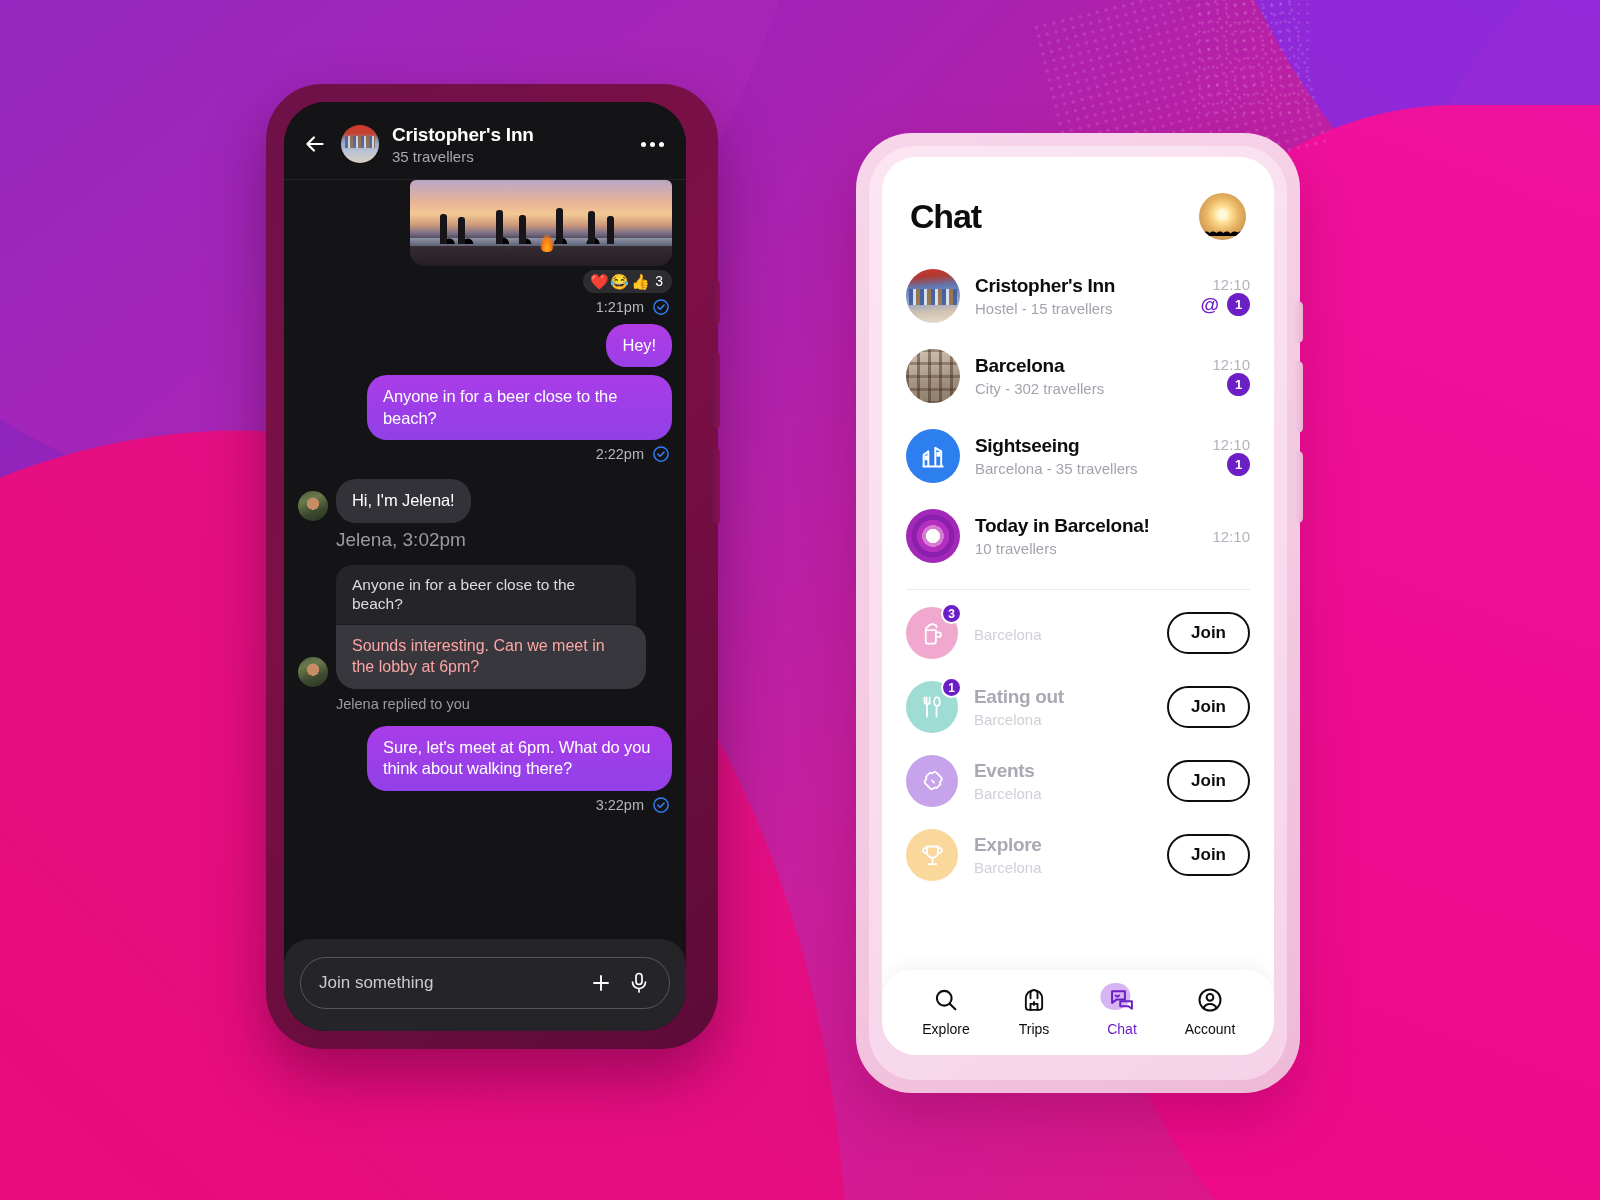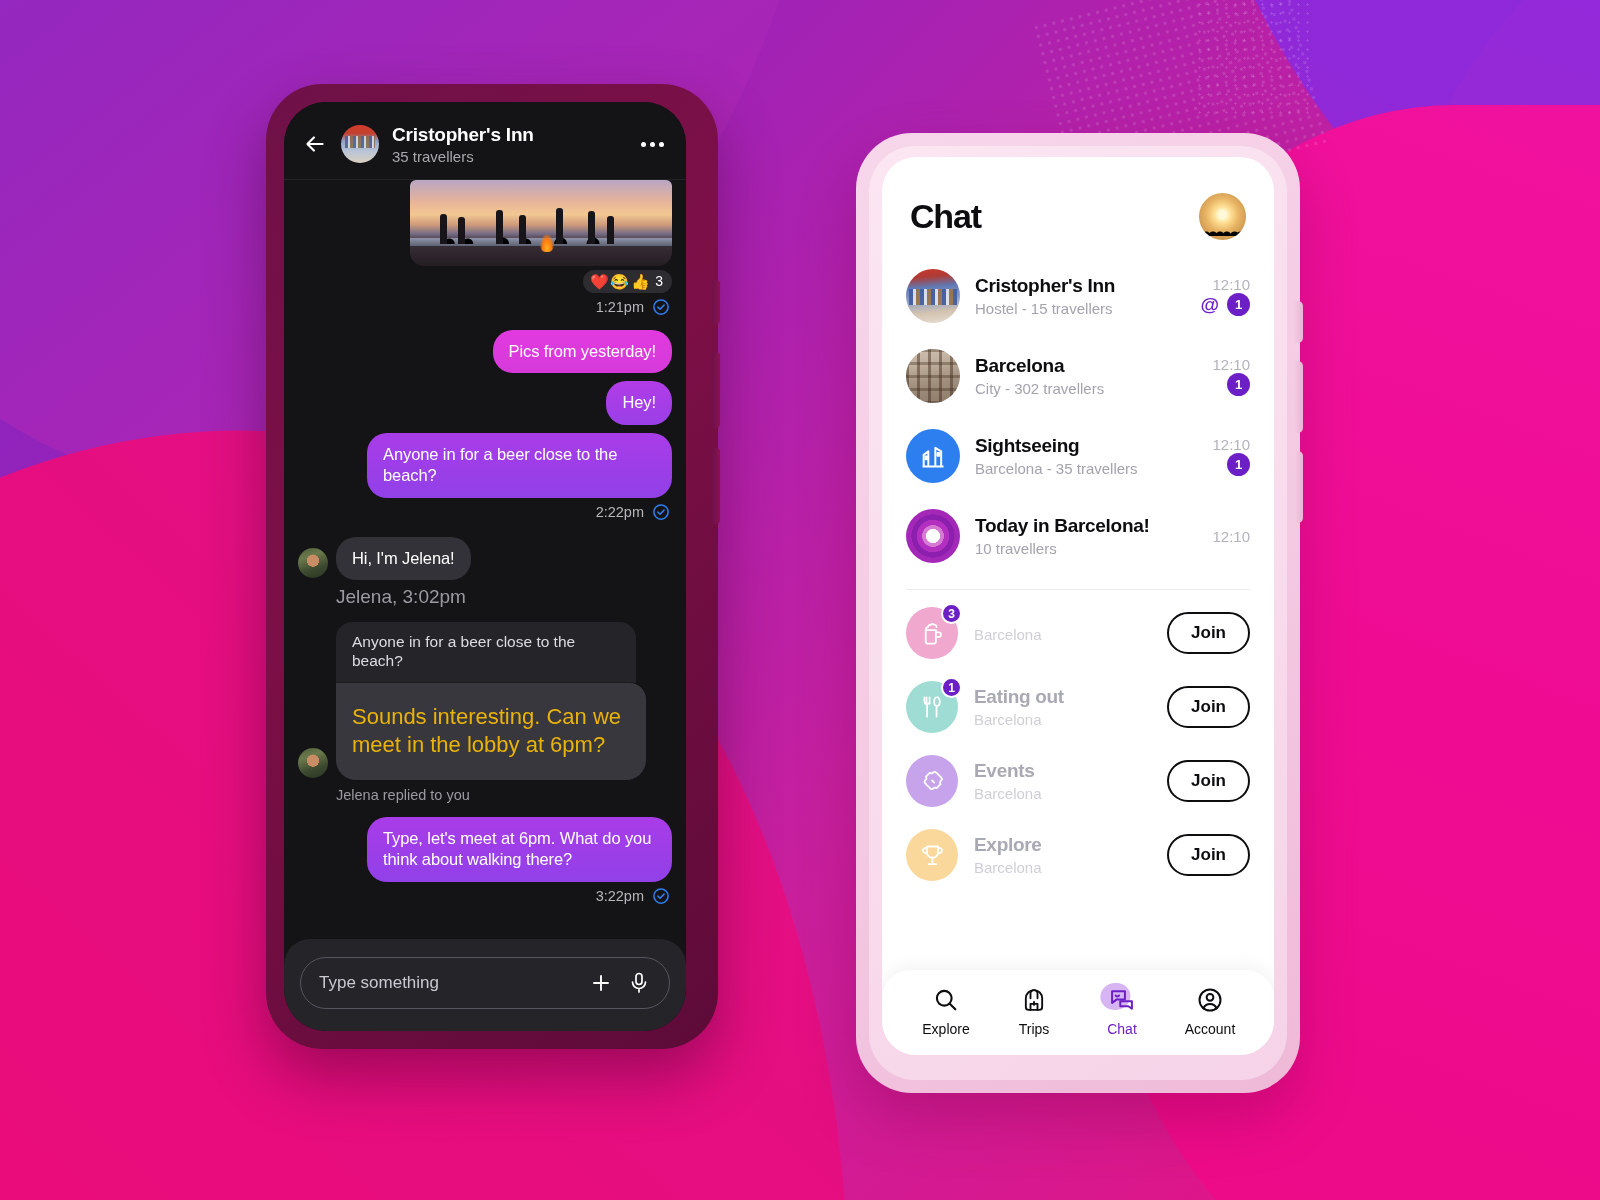--- a/index.html
+++ b/index.html
@@ -149,21 +149,21 @@
   }
   .name-time { color:#9a9aa0; font-size: 19px; margin: 6px 0 14px 38px; }
   .replied   { color:#9a9aa0; font-size: 14.5px; margin: 7px 0 14px 38px; }
 
   .quote-stack { display:flex; flex-direction:column; align-items:flex-start; }
   .q-top {
     background:#242429; color:#dcdce2; font-size: 15.5px; padding: 10px 16px 12px;
     border-radius: 16px 16px 0 0; max-width: 300px; line-height:1.25;
   }
   .q-bot {
-    background:#37373d; color:#eab308; font-size: 22px; padding: 20px 16px;
+    background:#37373d; color:#fca5a5; font-size: 16px; padding: 11px 16px;
     border-radius: 0 16px 20px 20px; max-width: 310px; line-height: 1.3;
     margin-left: 0; position: relative; z-index:2;
     box-shadow: 0 -1px 0 rgba(0,0,0,.2);
   }
 
   
   .input-bar {
     flex:none; margin: 10px 0 0 0; background:#242429;
     border-radius: 26px 26px 34px 34px; padding: 18px 16px 22px;
   }
@@ -326,23 +326,20 @@
         </div>
       </div>
       <div class="meta-row">
         <span class="meta-time">1:21pm</span>
         <svg class="tick" viewBox="0 0 24 24" fill="none" stroke="currentColor" stroke-width="2">
           <circle cx="12" cy="12" r="9.5"></circle>
             <path d="M7.8 12.2l2.9 2.9 5.4-5.6" stroke-linecap="round" stroke-linejoin="round"></path>
         </svg>
       </div>
 
-      <div class="row out" style="margin-top:14px">
-        <div class="bubble b-pink">Pics from yesterday!</div>
-      </div>
 
 
       <div class="row out" style="margin-top:8px">
         <div class="bubble b-violet">Hey!</div>
       </div>
 
       <div class="row out" style="margin-top:8px">
         <div class="bubble b-purple">Anyone in for a beer close to the beach?</div>
       </div>
       <div class="meta-row">
@@ -362,34 +359,34 @@
       <div class="row in">
         <div class="sm-avatar"></div>
         <div class="quote-stack">
           <div class="q-top">Anyone in for a beer close to the beach?</div>
           <div class="q-bot">Sounds interesting. Can we meet in the lobby at 6pm?</div>
         </div>
       </div>
       <div class="replied">Jelena replied to you</div>
 
       <div class="row out">
-        <div class="bubble b-purple">Type, let's meet at 6pm. What do you think about walking there?</div>
+        <div class="bubble b-purple">Sure, let's meet at 6pm. What do you think about walking there?</div>
       </div>
       <div class="meta-row">
         <span class="meta-time">3:22pm</span>
         <svg class="tick" viewBox="0 0 24 24" fill="none" stroke="currentColor" stroke-width="2">
           <circle cx="12" cy="12" r="9.5"></circle>
             <path d="M7.8 12.2l2.9 2.9 5.4-5.6" stroke-linecap="round" stroke-linejoin="round"></path>
         </svg>
       </div>
     </div>
 
     <div class="input-bar">
       <div class="input-pill">
-        <span class="ph">Type something</span>
+        <span class="ph">Join something</span>
         <svg class="icn" viewBox="0 0 24 24" fill="none" stroke="currentColor" stroke-width="1.9" stroke-linecap="round">
             <path d="M12 5v14M5 12h14"></path>
           </svg>
         <svg class="icn" viewBox="0 0 24 24" fill="none" stroke="currentColor" stroke-width="1.7" stroke-linecap="round" stroke-linejoin="round">
           <rect x="9" y="2.5" width="6" height="11" rx="3"></rect>
             <path d="M5.5 11a6.5 6.5 0 0 0 13 0M12 17.5V21"></path>
         </svg>
       </div>
     </div>
 

